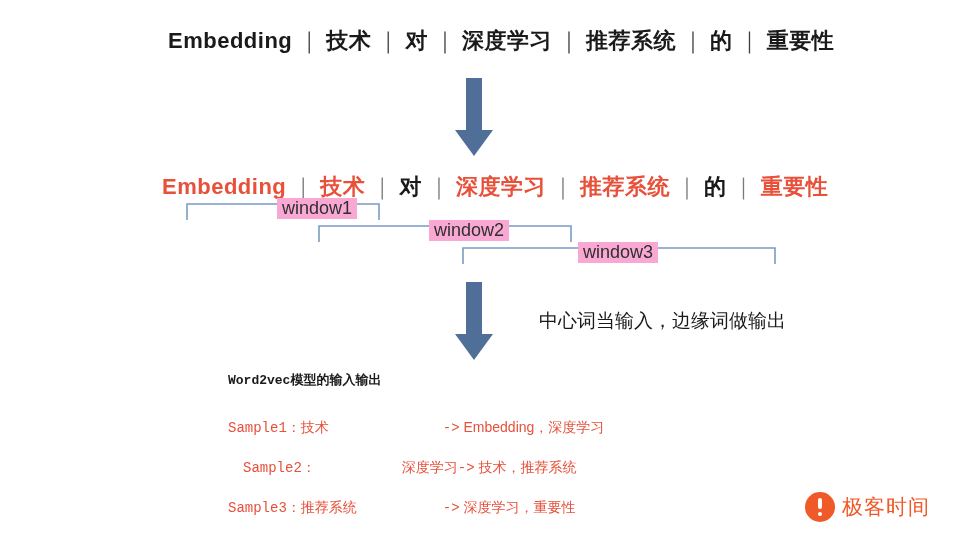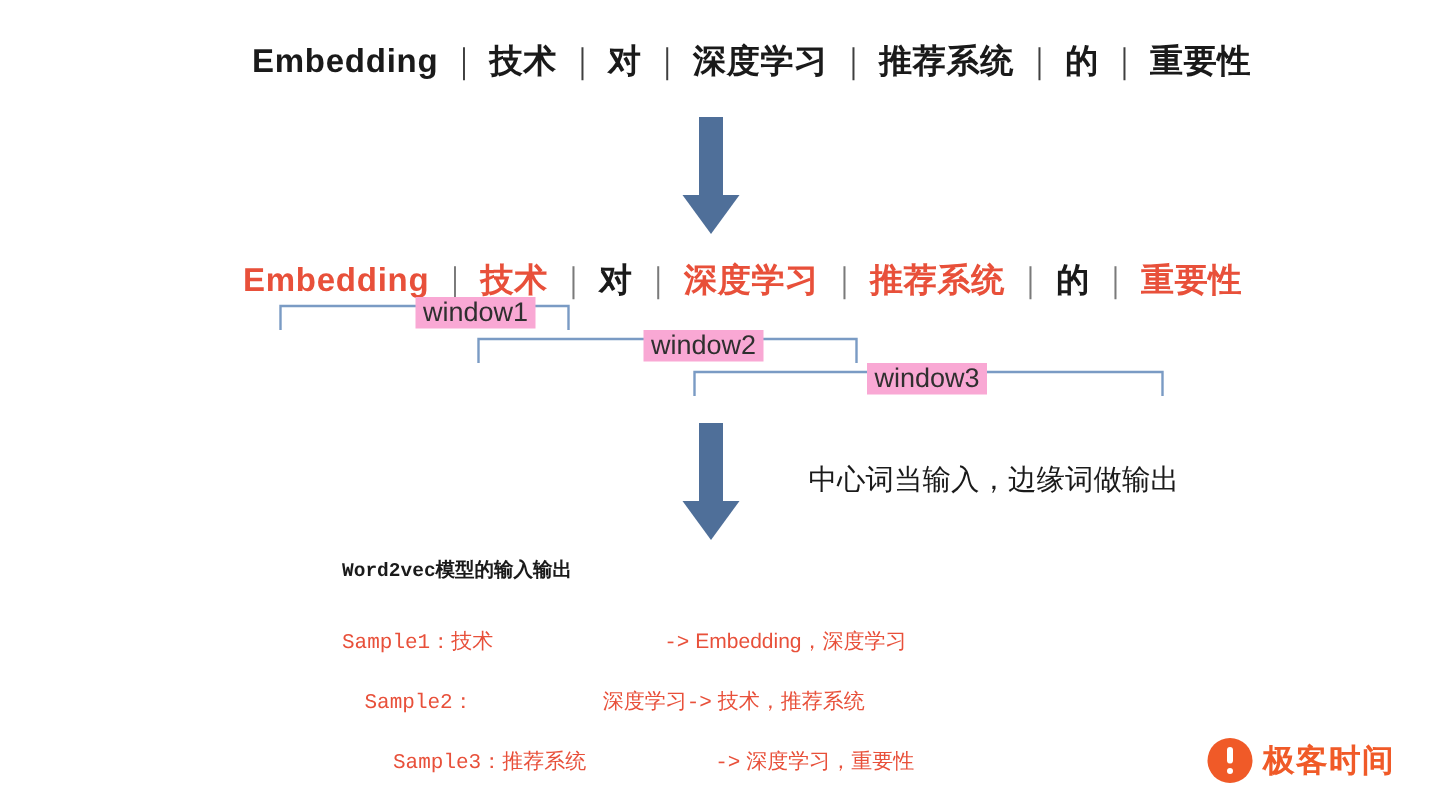--- a/index.html
+++ b/index.html
@@ -124,21 +124,21 @@
     content: "";
     position: absolute;
     left: 13px; top: 20px;
     width: 4px; height: 4px;
     background: #ffffff;
     border-radius: 50%;
   }
   .logo-text {
     font-size: 21px;
     color: #f05a28;
-    font-weight: 700;
+    font-weight: 400;
     letter-spacing: 1px;
   }
 </style>
 </head>
 <body>
 
 <div id="stage">
 
   <div class="abs sentence top" style="left:168px; top:26px;">
     <span class="tok">Embedding</span><span class="sep">｜</span><span class="tok">技术</span><span class="sep">｜</span><span class="tok">对</span><span class="sep">｜</span><span class="tok">深度学习</span><span class="sep">｜</span><span class="tok">推荐系统</span><span class="sep">｜</span><span class="tok">的</span><span class="sep">｜</span><span class="tok">重要性</span>
@@ -179,21 +179,21 @@
   <div class="abs samples-title" style="left:228px; top:371px;">Word2vec模型的输入输出</div>
 
   <div class="abs sample-row" style="left:228px; top:419px;">
     <span class="lbl">Sample1：</span><span class="center" style="display:inline-block; width:142px;">技术</span><span class="arrowtxt">-&gt;</span>&nbsp;<span class="ctx">Embedding，深度学习</span>
   </div>
 
   <div class="abs sample-row" style="left:243px; top:459px;text-align:right;">
     <span class="lbl">Sample2：</span><span class="center" style="display:inline-block; width:142px;">深度学习</span><span class="arrowtxt">-&gt;</span>&nbsp;<span class="ctx">技术，推荐系统</span>
   </div>
 
-  <div class="abs sample-row" style="left:228px; top:499px;margin-left:34px;">
+  <div class="abs sample-row" style="left:228px; top:499px;">
     <span class="lbl">Sample3：</span><span class="center" style="display:inline-block; width:142px;">推荐系统</span><span class="arrowtxt">-&gt;</span>&nbsp;<span class="ctx">深度学习，重要性</span>
   </div>
 
   <div class="abs logo-wrap" style="left:805px; top:492px;">
     <div class="logo-mark"></div>
     <div class="logo-text">极客时间</div>
   </div>
 
 </div>
 

